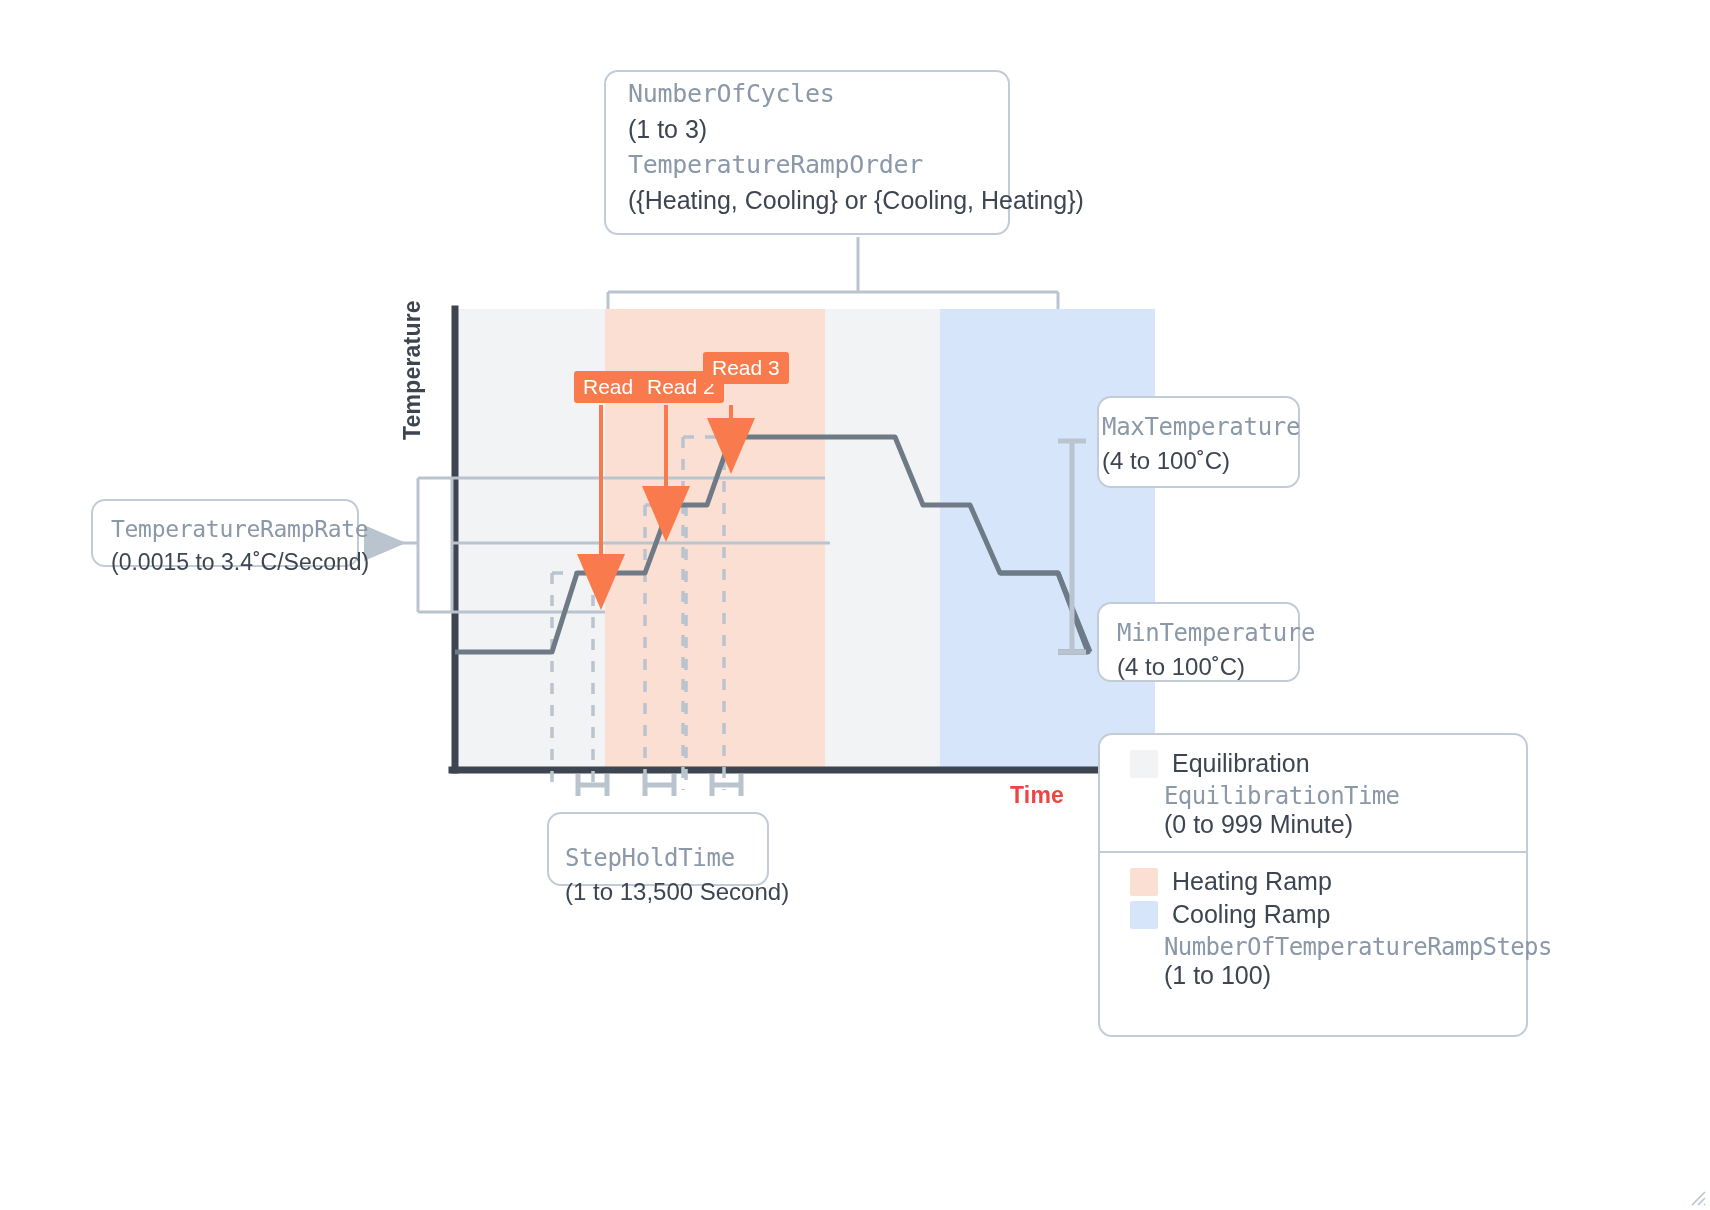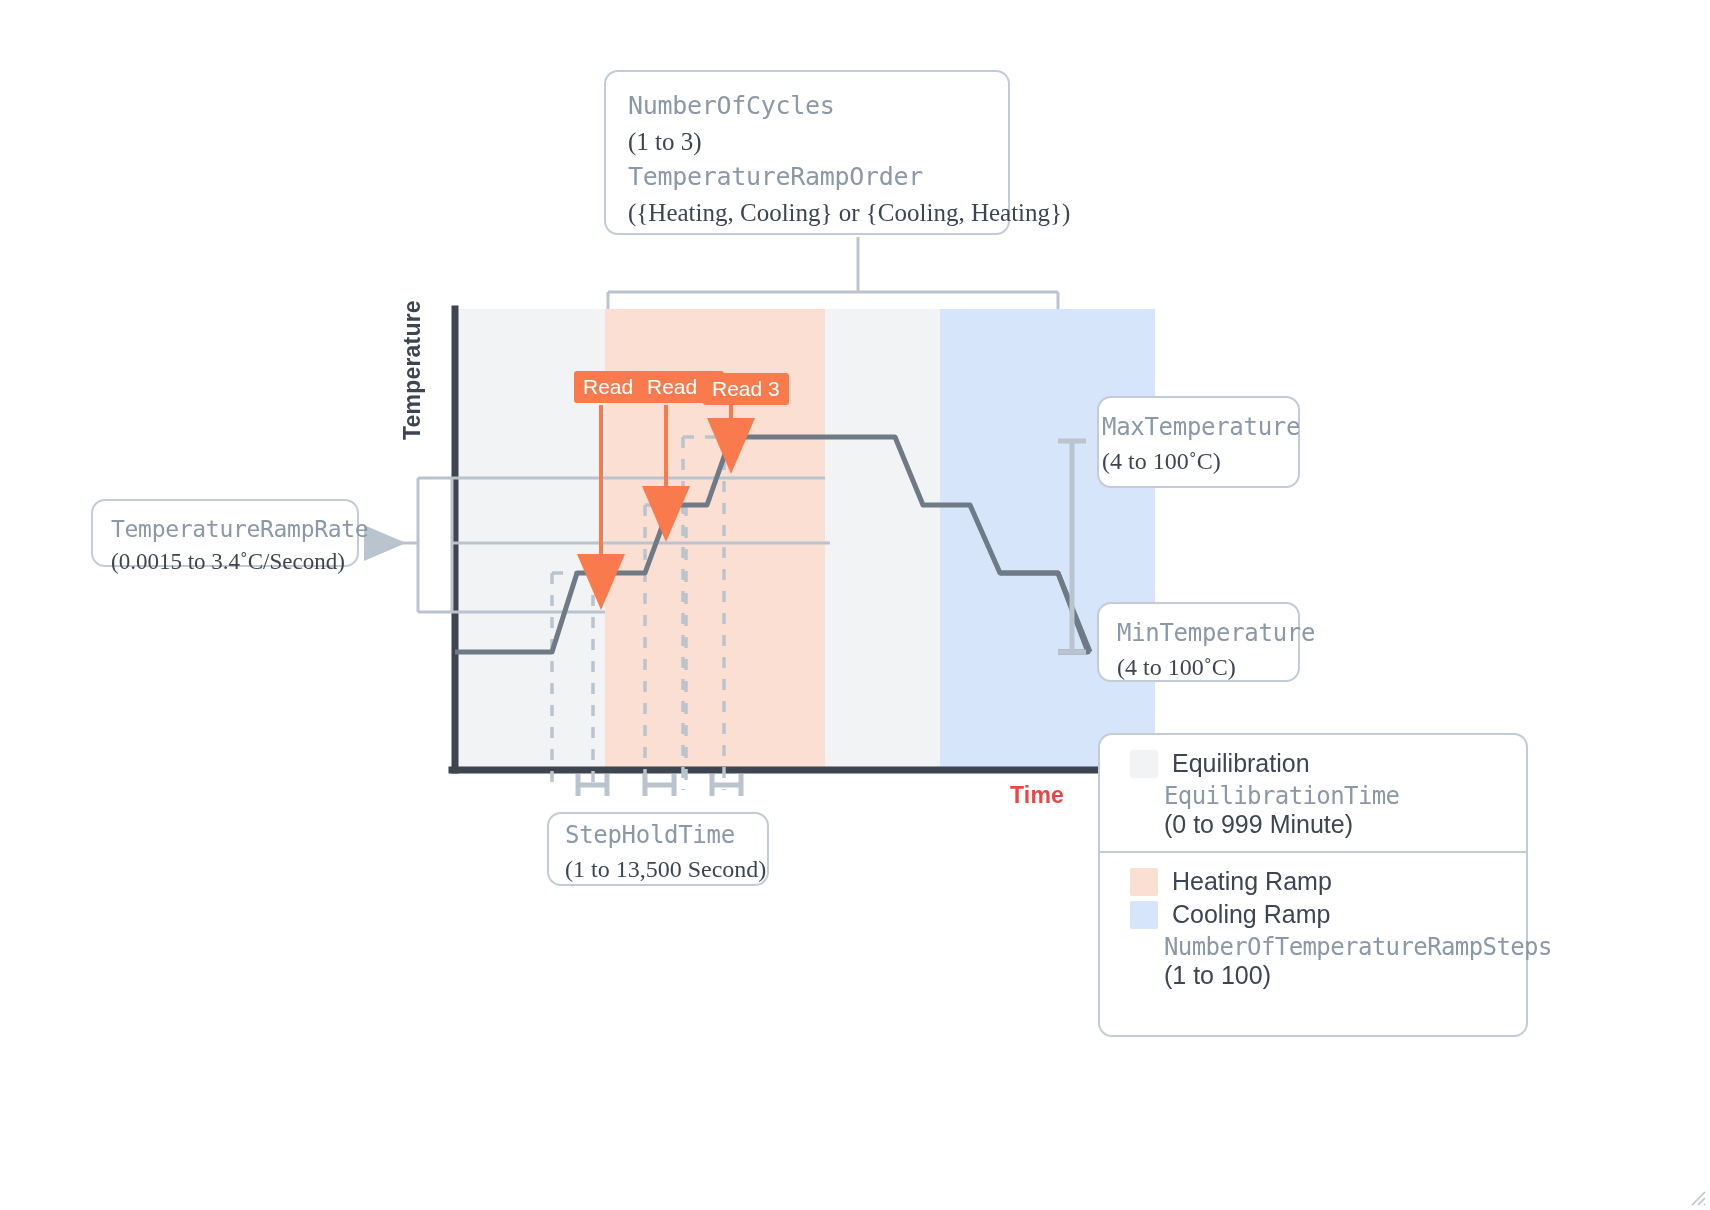--- a/index.html
+++ b/index.html
@@ -23,31 +23,31 @@
     line-height:1.42;
   }
   .mono{
     font-family:"DejaVu Sans Mono", monospace;
     color:#8a98a8;
     font-size:25px;
     letter-spacing:-0.3px;
     white-space:nowrap;
   }
   .plain{
-    font-family:Liberation Serif, serif;
+    font-family:Liberation Sans, sans-serif;
     color:#3d4551;
     font-size:25px;
     white-space:nowrap;
   }
 
-  #cycles-callout{left:604px;top:70px;width:406px;height:165px;padding:16px 22px;}
+  #cycles-callout{left:604px;top:70px;width:406px;height:165px;padding:4px 22px;}
   #ramprate-callout{left:91px;top:499px;width:268px;height:68px;padding:12px 18px;}
   #maxtemp-callout{left:1097px;top:396px;width:203px;height:92px;padding:12px 3px;}
   #mintemp-callout{left:1097px;top:602px;width:203px;height:80px;padding:12px 18px;}
-  #stephold-callout{left:547px;top:812px;width:222px;height:74px;padding:4px 16px;}
+  #stephold-callout{left:547px;top:812px;width:222px;height:74px;padding:27px 16px;}
   #stephold-callout .mono{font-size:24px;}
   #stephold-callout .plain{font-size:24px;}
   #maxtemp-callout .mono,#mintemp-callout .mono{font-size:24px;}
   #maxtemp-callout .plain,#mintemp-callout .plain{font-size:24px;}
   #ramprate-callout .mono{font-size:23px;}
   #ramprate-callout .plain{font-size:23px;}
 
   
   #legend{
     position:absolute;left:1098px;top:733px;width:430px;height:304px;
@@ -86,21 +86,21 @@
   }
 
   
   .read-tag{
     position:absolute;background:#f97a4d;color:#ffffff;
     font-size:21px;border-radius:3px;padding:5px 9px 6px 9px;
     white-space:nowrap;line-height:1;
   }
   #read-tag-0{left:574px;top:371px;}
   #read-tag-1{left:638px;top:371px;}
-  #read-tag-2{left:703px;top:373px;}
+  #read-tag-2{left:703px;top:352px;}
 
   
   #grip{position:absolute;right:4px;bottom:4px;width:18px;height:18px;}
 </style>
 </head>
 <body>
 
 <div class="stage">
 
   <div class="band" id="band-eq1" style="background: rgb(241, 243, 245);"></div>

